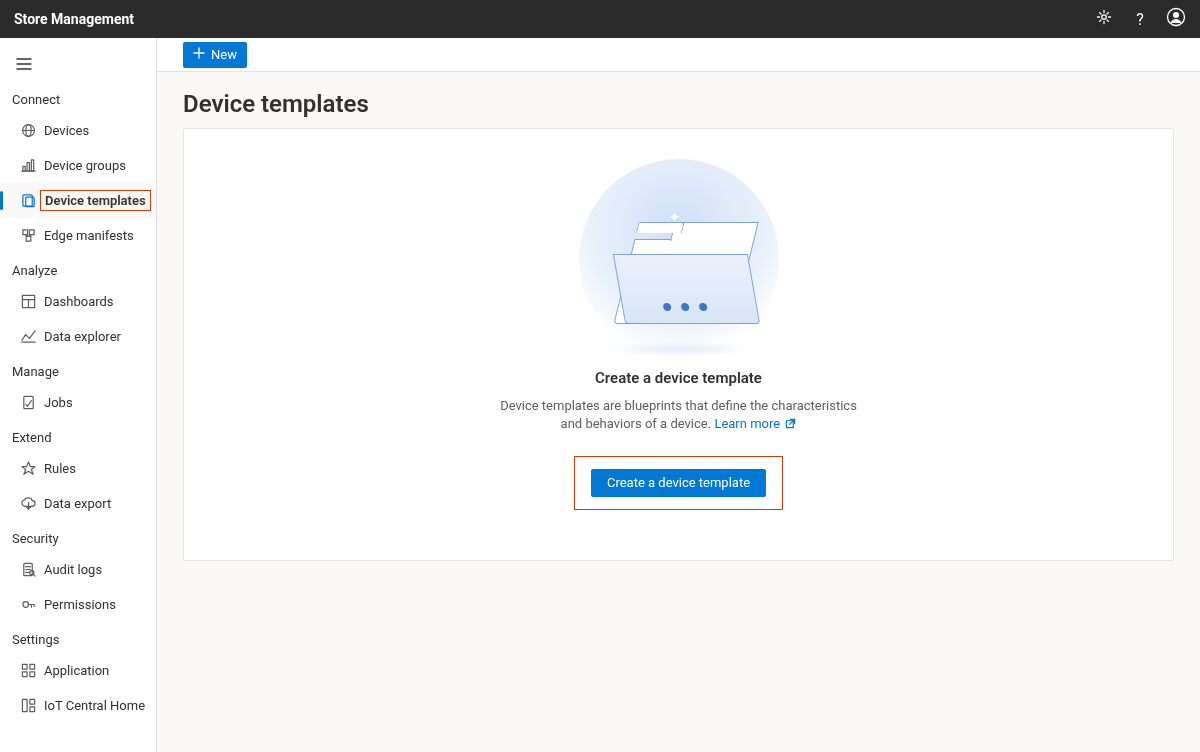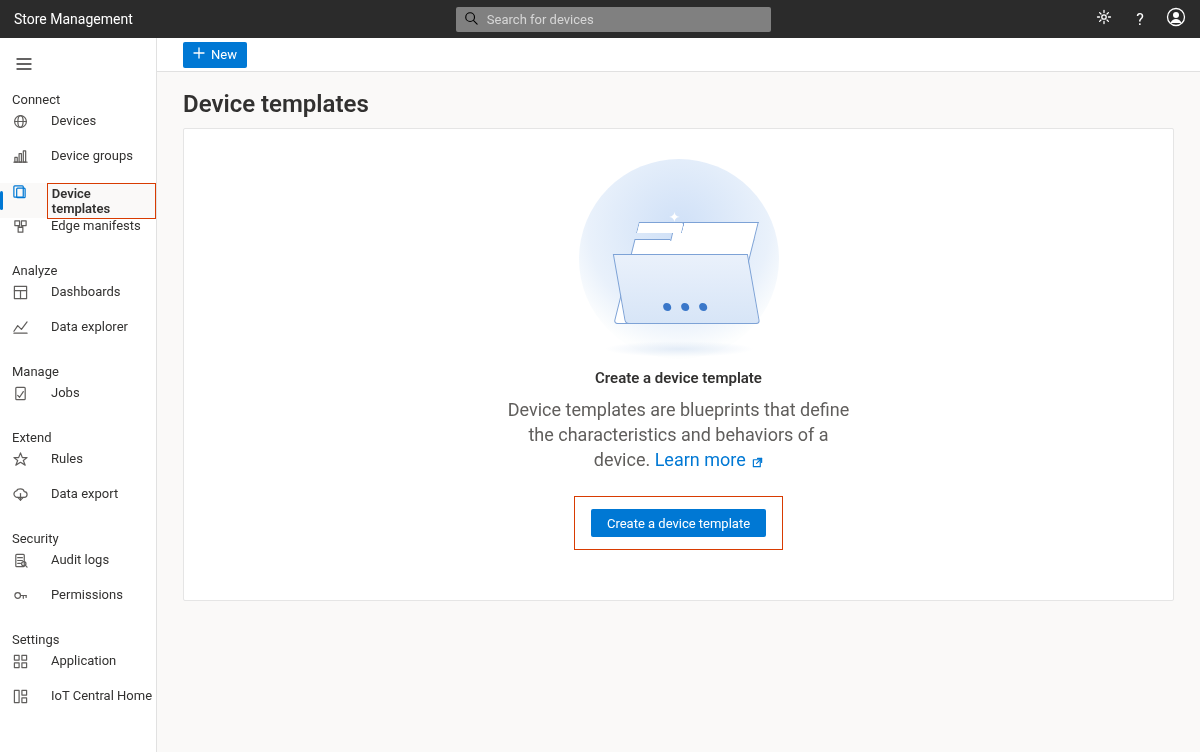--- a/index.html
+++ b/index.html
@@ -10,53 +10,53 @@
     --primary:#0078d4;
     --sidebar-border:#e1e1e1;
     --card-border:#e5e5e5;
     --highlight-red:#d83b01;
   }
   *{box-sizing:border-box;font-family:"Segoe UI",-apple-system,BlinkMacSystemFont,Roboto,Arial,sans-serif}
   body{margin:0;height:752px;width:1200px;overflow:hidden;background:#fff}
 
   
   .header{height:38px;background:var(--header-bg);display:flex;align-items:center;padding:0 14px;justify-content:space-between}
-  .header-left{color:#fff;font-size:14px;font-weight:400}
+  .header-left{color:#fff;font-size:14px;font-weight:700}
   .header-center{flex:1;display:flex;justify-content:center}
   .searchbox{width:315px;height:25px;background:#808080;border-radius:2px;display:flex;align-items:center;padding:0 8px;gap:7px}
   .searchbox input{flex:1;border:none;background:transparent;color:#cfcfcf;font-size:13px;outline:none}
   .searchbox input::placeholder{color:#d6d6d6}
   .header-icons{display:flex;align-items:center;gap:16px;color:#fff}
   .hi-btn{display:inline-flex;align-items:center;justify-content:center;width:20px;height:20px;cursor:pointer}
   .question{font-size:16px}
 
   
   .page{display:flex;height:calc(752px - 38px)}
   .sidebar{width:157px;border-right:1px solid var(--sidebar-border);padding-top:10px;overflow-y:auto;font-size:13px;color:var(--text)}
   .hamburger-row{display:flex;align-items:center;height:34px;padding-left:16px;cursor:pointer}
   .section-label{padding:10px 0 6px 12px;font-size:13px;font-weight:400;color:var(--text)}
-  .nav-item{display:flex;align-items:flex-start;height:35px;padding-left:12px;gap:23px;cursor:pointer;position:relative}
+  .nav-item{display:flex;align-items:center;height:35px;padding-left:20px;gap:8px;cursor:pointer;position:relative}
   .nav-item.selected{background:#faf9f8}
   .nav-item.selected::before{content:"";position:absolute;left:0;top:8px;bottom:8px;width:3px;background:var(--primary);border-radius:2px}
   .nav-item .icon{width:16px;height:16px;display:inline-flex;align-items:center;justify-content:center;color:var(--text-muted)}
   .nav-item.selected .icon{color:var(--primary)}
   .nav-item .lbl{font-size:13px;color:var(--text)}
   .nav-item.selected .lbl{font-weight:600}
   .red-box-lbl{border:1px solid var(--highlight-red);padding:2px 4px;margin-left:-4px}
 
   
   .main{flex:1;display:flex;flex-direction:column;background:#faf9f8}
   .cmdbar{height:34px;background:#fff;border-bottom:1px solid var(--sidebar-border);display:flex;align-items:center;padding:0 26px}
   .btn-primary{background:var(--primary);color:#fff;border:none;height:26px;padding:0 10px;font-size:13px;border-radius:2px;display:inline-flex;align-items:center;gap:6px;cursor:pointer}
   .page-title{font-size:24px;font-weight:600;color:var(--text);padding:18px 26px 10px}
 
   .card{margin:0 26px 20px;background:#fff;border:1px solid var(--card-border);border-radius:2px;padding:40px 20px 50px;display:flex;flex-direction:column;align-items:center;text-align:center}
   .card-ill{width:210px;height:180px;margin-bottom:20px;position:relative}
   .card h2{font-size:15px;font-weight:600;color:var(--text);margin:0 0 10px}
-  .card p{font-size:18px;color:var(--text-muted);margin:0 16px 22px;max-width:360px;line-height:1.4}
+  .card p{font-size:13px;color:var(--text-muted);margin:0 16px 22px;max-width:360px;line-height:1.4}
   .card p a{color:var(--link);text-decoration:none}
   .cta-wrap{border:1px solid var(--highlight-red);padding:12px 16px;display:inline-block}
   .btn-cta{background:var(--primary);color:#fff;border:none;height:28px;padding:0 16px;font-size:13px;border-radius:2px;cursor:pointer}
 
   
   svg{stroke:currentColor;fill:none;stroke-width:1.3;stroke-linecap:round;stroke-linejoin:round}
 
   
   .illus-bg{position:absolute;inset:0;border-radius:50%;background:radial-gradient(circle at 50% 35%,#cfe0f7 0%,#e9f1fb 55%,#fdfefe 75%);width:200px;height:200px;left:5px;top:-10px}
   .folder{position:absolute;left:50px;top:70px;width:120px;height:85px}
@@ -67,31 +67,20 @@
   .dots{position:absolute;left:40px;top:48px;display:flex;gap:10px}
   .dots span{width:8px;height:8px;border-radius:50%;background:#3a77c9;display:block}
   .shadow{position:absolute;left:30px;bottom:-8px;width:150px;height:16px;border-radius:50%;background:radial-gradient(ellipse,#e3ecf7 0%,transparent 70%)}
   .sparkle{position:absolute;color:#fff;font-size:14px;left:95px;top:40px}
 </style>
 </head>
 <body>
 
 <div class="header">
   <div class="header-left">Store Management</div>
-  <div class="header-center">
-    <div class="searchbox">
-      <span class="icon">
-        <svg width="14" height="14" viewBox="0 0 16 16" stroke="#d6d6d6">
-            <circle cx="7" cy="7" r="5"></circle>
-            <line x1="11" y1="11" x2="15" y2="15"></line>
-          </svg>
-      </span>
-      <input type="text" placeholder="Search for devices" style="">
-    </div>
-  </div>
   <div class="header-icons">
     <span class="hi-btn">
       <span>
         <svg width="16" height="16" viewBox="0 0 16 16" stroke="#fff">
             <circle cx="8" cy="8" r="2.2"></circle>
             <path d="M8 1.5v2M8 12.5v2M14.5 8h-2M3.5 8h-2M12.4 3.6l-1.4 1.4M5 11l-1.4 1.4M12.4 12.4L11 11M5 5 3.6 3.6"></path>
           </svg>
       </span>
     </span>
     <span class="hi-btn question">

